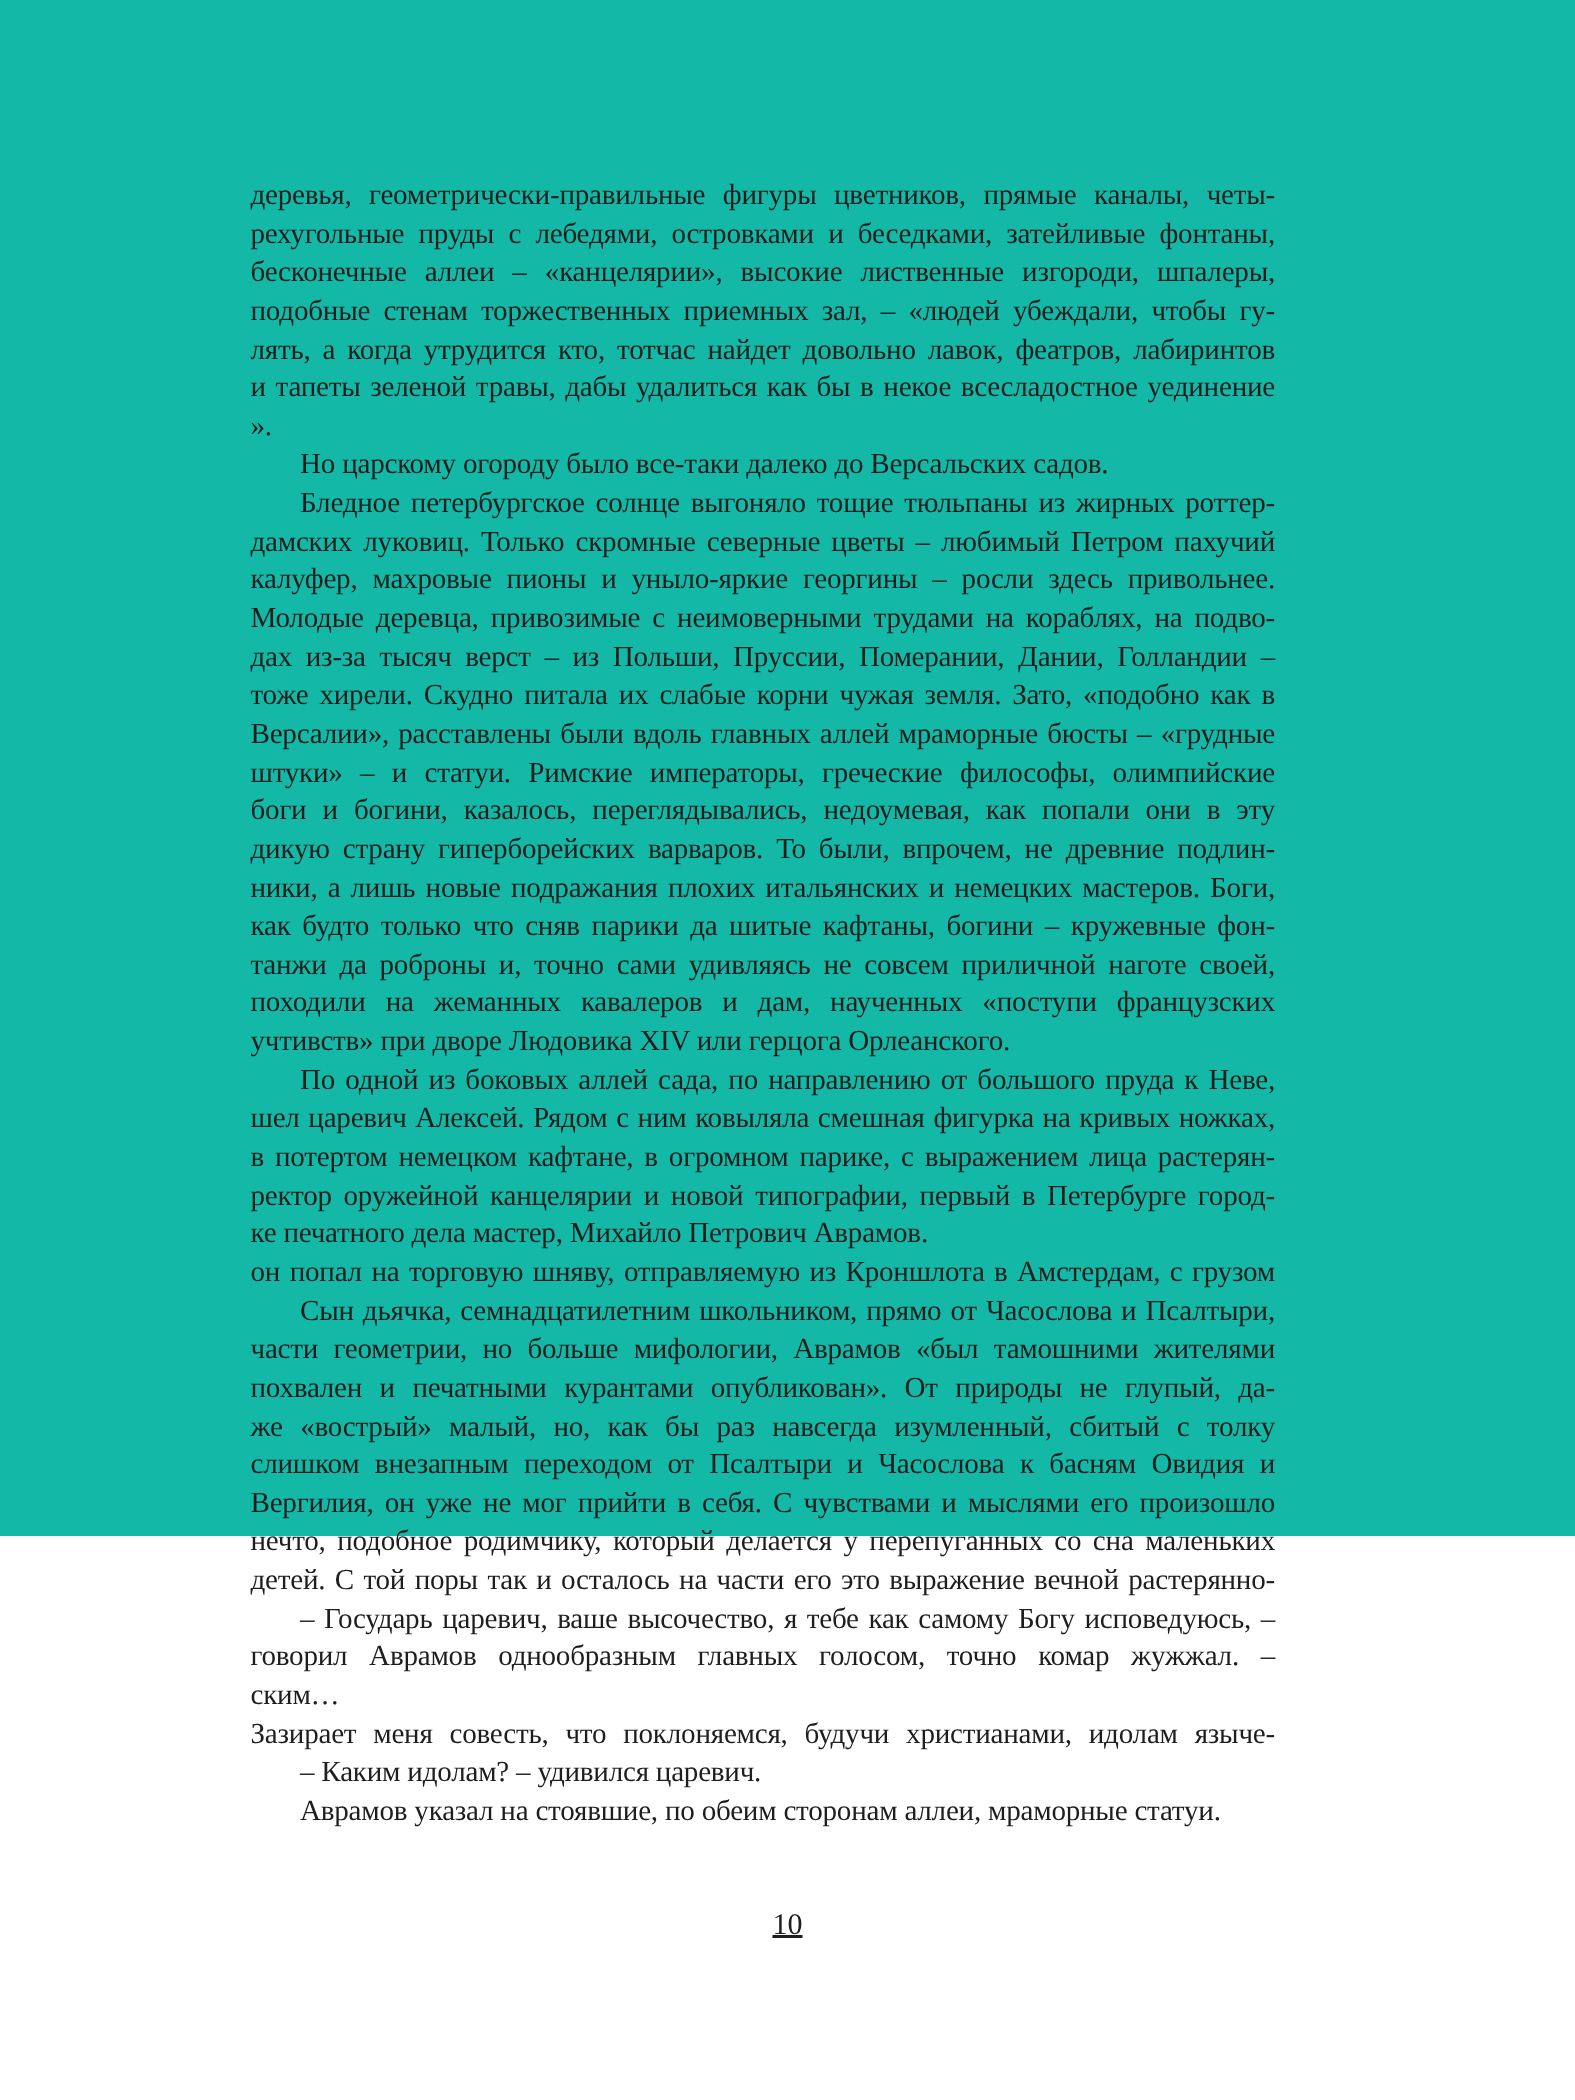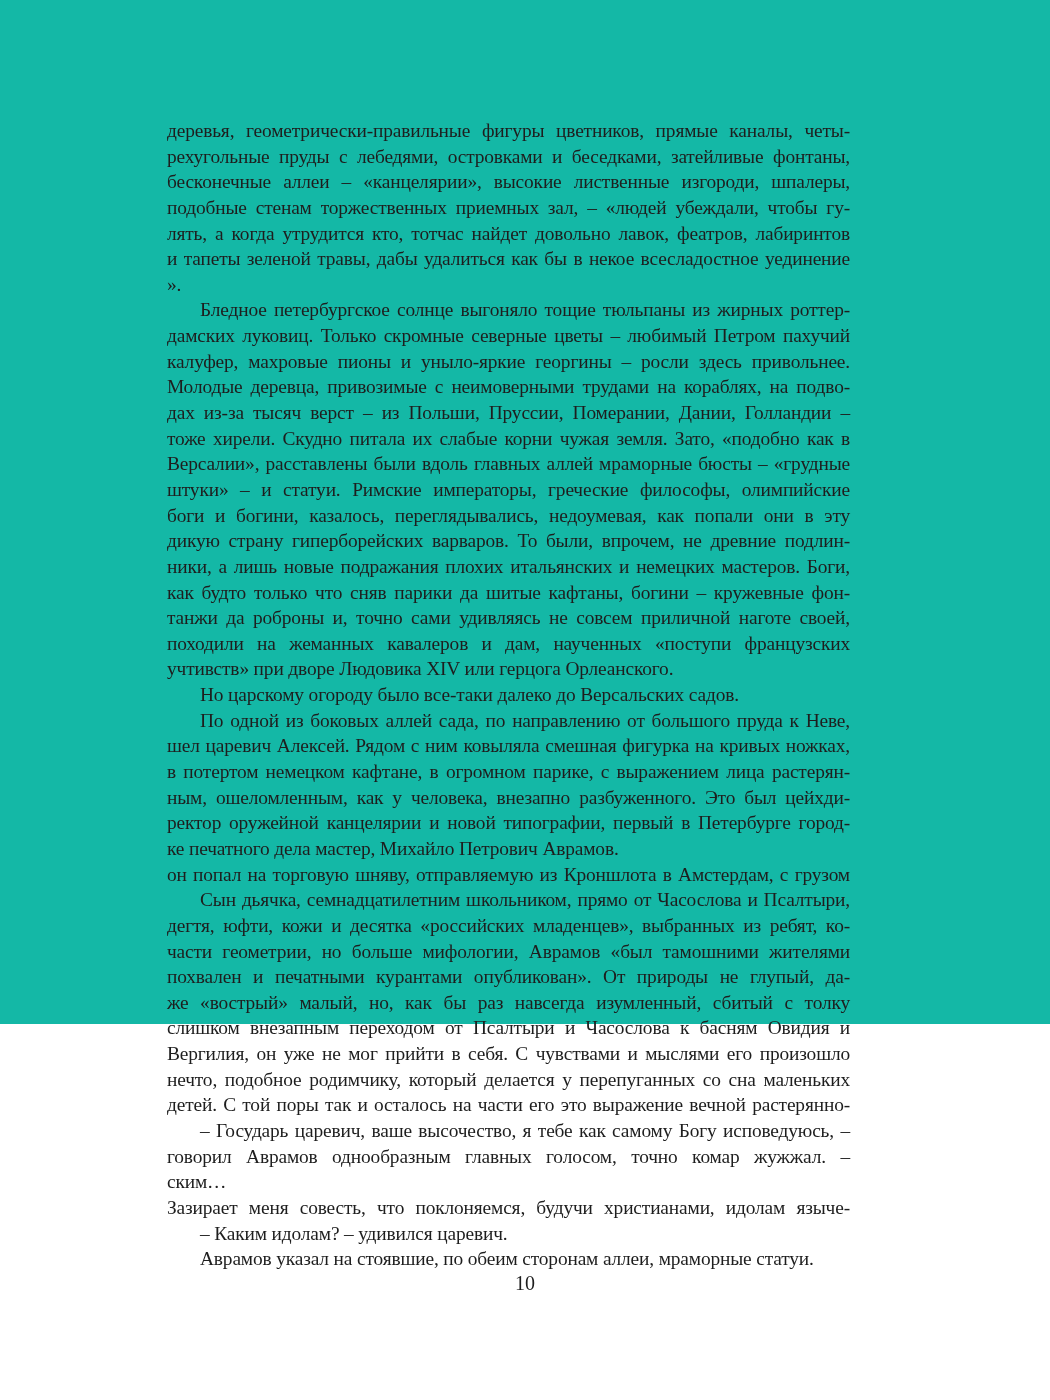--- a/index.html
+++ b/index.html
@@ -17,69 +17,67 @@
       display: block; height: 25.65px; line-height: 25.65px;
       white-space: nowrap; text-align: justify; text-align-last: justify;
       letter-spacing: -0.15px;
     }
     .line.last { text-align-last: left; }
     .line.indent { padding-left: 33px; }
     .page-number {
       position: absolute; left: 0; width: 1050px; top: 1272px;
       text-align: center;
       font-family: "Liberation Serif", "DejaVu Serif", serif;
-      font-size: 20px; color: #1e1e1e;
+      font-size: 20px; color: #1e1e1e; text-decoration: underline;
     }
   </style>
 </head>
 <body>
 
 <div class="page">
   <div class="text-block" id="text-block">
       <div>
         <span class="line">деревья, геометрически-правильные фигуры цветников, прямые каналы, четы-</span>
         <span class="line">рехугольные пруды с лебедями, островками и беседками, затейливые фонтаны,</span>
         <span class="line">бесконечные аллеи – «канцелярии», высокие лиственные изгороди, шпалеры,</span>
         <span class="line">подобные стенам торжественных приемных зал, – «людей убеждали, чтобы гу-</span>
         <span class="line">лять, а когда утрудится кто, тотчас найдет довольно лавок, феатров, лабиринтов</span>
         <span class="line">и тапеты зеленой травы, дабы удалиться как бы в некое всесладостное уединение</span>
         <span class="line last">».</span>
+      </div>
+      <div>
+        <span class="line indent last">Но царскому огороду было все-таки далеко до Версальских садов.</span>
       </div>
       <div>
         <span class="line indent">Бледное петербургское солнце выгоняло тощие тюльпаны из жирных роттер-</span>
         <span class="line">дамских луковиц. Только скромные северные цветы – любимый Петром пахучий</span>
         <span class="line">калуфер, махровые пионы и уныло-яркие георгины – росли здесь привольнее.</span>
         <span class="line">Молодые деревца, привозимые с неимоверными трудами на кораблях, на подво-</span>
         <span class="line">дах из-за тысяч верст – из Польши, Пруссии, Померании, Дании, Голландии –</span>
         <span class="line">тоже хирели. Скудно питала их слабые корни чужая земля. Зато, «подобно как в</span>
         <span class="line">Версалии», расставлены были вдоль главных аллей мраморные бюсты – «грудные</span>
         <span class="line">штуки» – и статуи. Римские императоры, греческие философы, олимпийские</span>
         <span class="line">боги и богини, казалось, переглядывались, недоумевая, как попали они в эту</span>
         <span class="line">дикую страну гиперборейских варваров. То были, впрочем, не древние подлин-</span>
         <span class="line">ники, а лишь новые подражания плохих итальянских и немецких мастеров. Боги,</span>
         <span class="line">как будто только что сняв парики да шитые кафтаны, богини – кружевные фон-</span>
         <span class="line">танжи да роброны и, точно сами удивляясь не совсем приличной наготе своей,</span>
         <span class="line">походили на жеманных кавалеров и дам, наученных «поступи французских</span>
         <span class="line last">учтивств» при дворе Людовика XIV или герцога Орлеанского.</span>
       </div>
       <div>
-        <span class="line indent last">Но царскому огороду было все-таки далеко до Версальских садов.</span>
-      </div>
-      <div>
         <span class="line indent">По одной из боковых аллей сада, по направлению от большого пруда к Неве,</span>
         <span class="line">шел царевич Алексей. Рядом с ним ковыляла смешная фигурка на кривых ножках,</span>
         <span class="line">в потертом немецком кафтане, в огромном парике, с выражением лица растерян-</span>
-        <span class="line">ным, ошеломленным, как у человека, внезапно разбуженного. Это был цейхди-</span>
         <span class="line">ректор оружейной канцелярии и новой типографии, первый в Петербурге город-</span>
         <span class="line last">ке печатного дела мастер, Михайло Петрович Аврамов.</span>
       </div>
       <div>
         <span class="line">он попал на торговую шняву, отправляемую из Кроншлота в Амстердам, с грузом</span>
         <span class="line indent">Сын дьячка, семнадцатилетним школьником, прямо от Часослова и Псалтыри,</span>
-        <span class="line">дегтя, юфти, кожи и десятка «российских младенцев», выбранных из ребят, ко-</span>
         <span class="line">части геометрии, но больше мифологии, Аврамов «был тамошними жителями</span>
         <span class="line">похвален и печатными курантами опубликован». От природы не глупый, да-</span>
         <span class="line">же «вострый» малый, но, как бы раз навсегда изумленный, сбитый с толку</span>
         <span class="line">слишком внезапным переходом от Псалтыри и Часослова к басням Овидия и</span>
         <span class="line">Вергилия, он уже не мог прийти в себя. С чувствами и мыслями его произошло</span>
         <span class="line">нечто, подобное родимчику, который делается у перепуганных со сна маленьких</span>
         <span class="line">детей. С той поры так и осталось на части его это выражение вечной растерянно-</span>
       </div>
       <div>
         <span class="line indent">– Государь царевич, ваше высочество, я тебе как самому Богу исповедуюсь, –</span>

